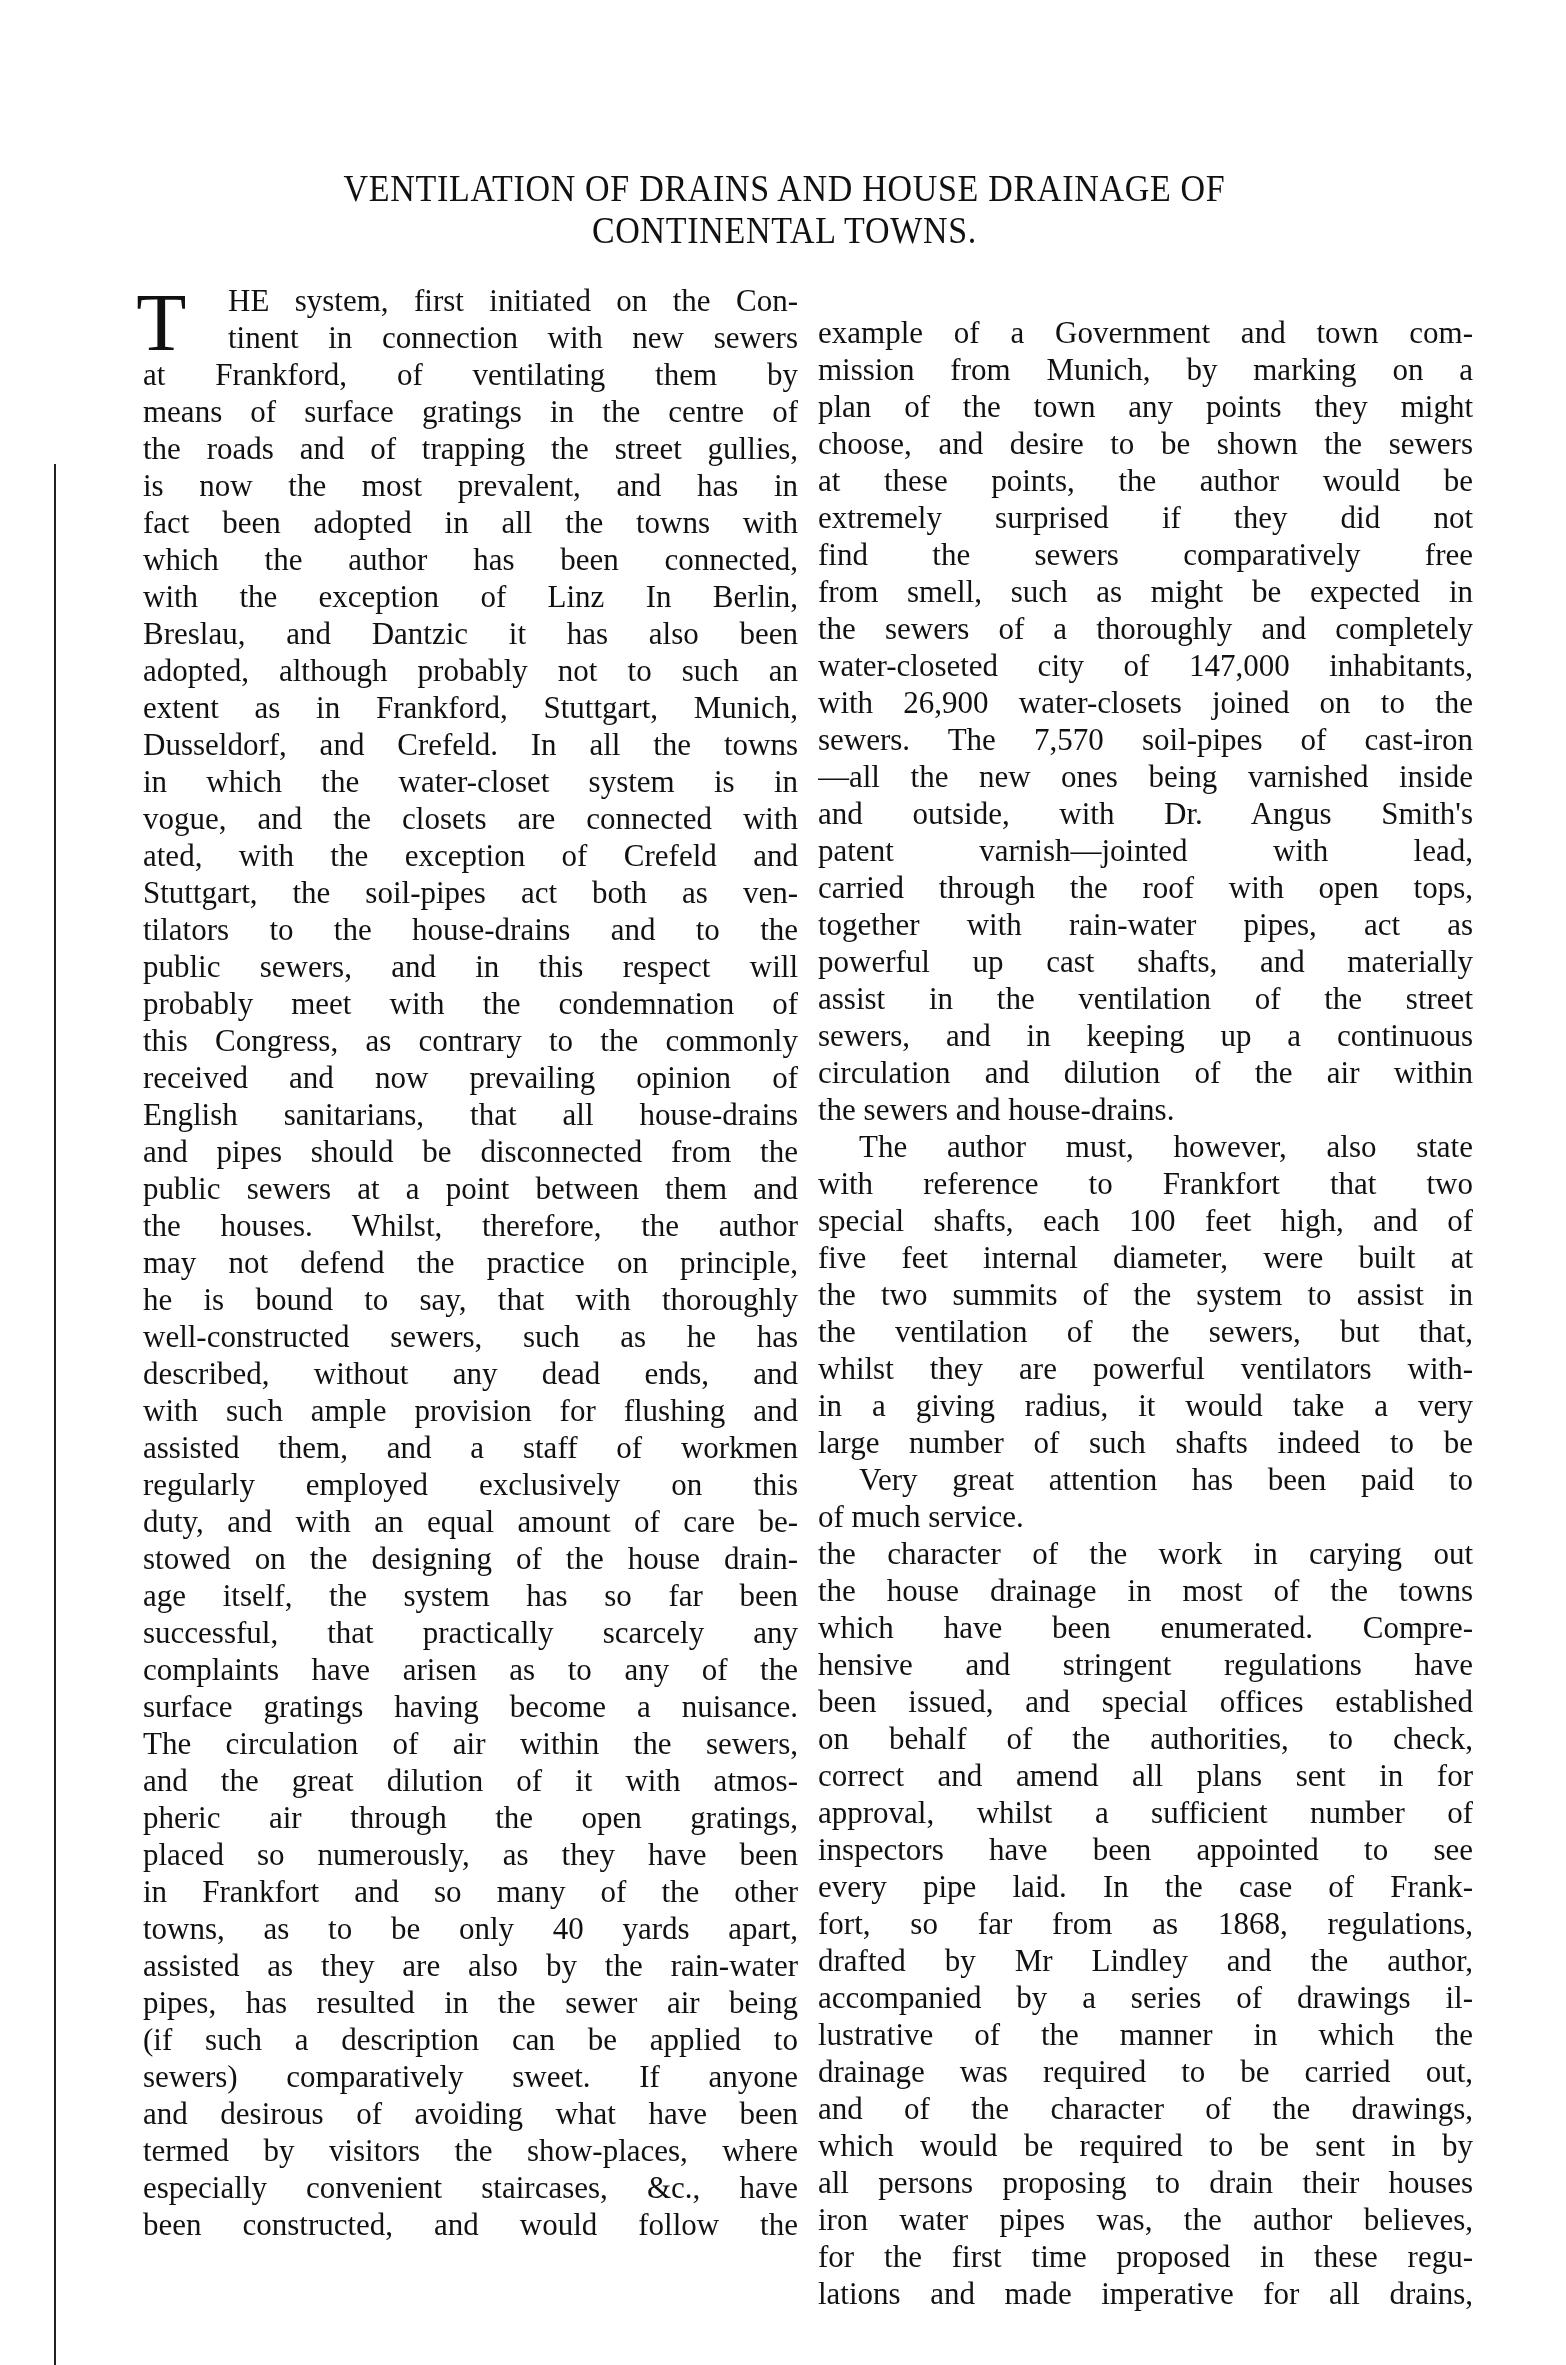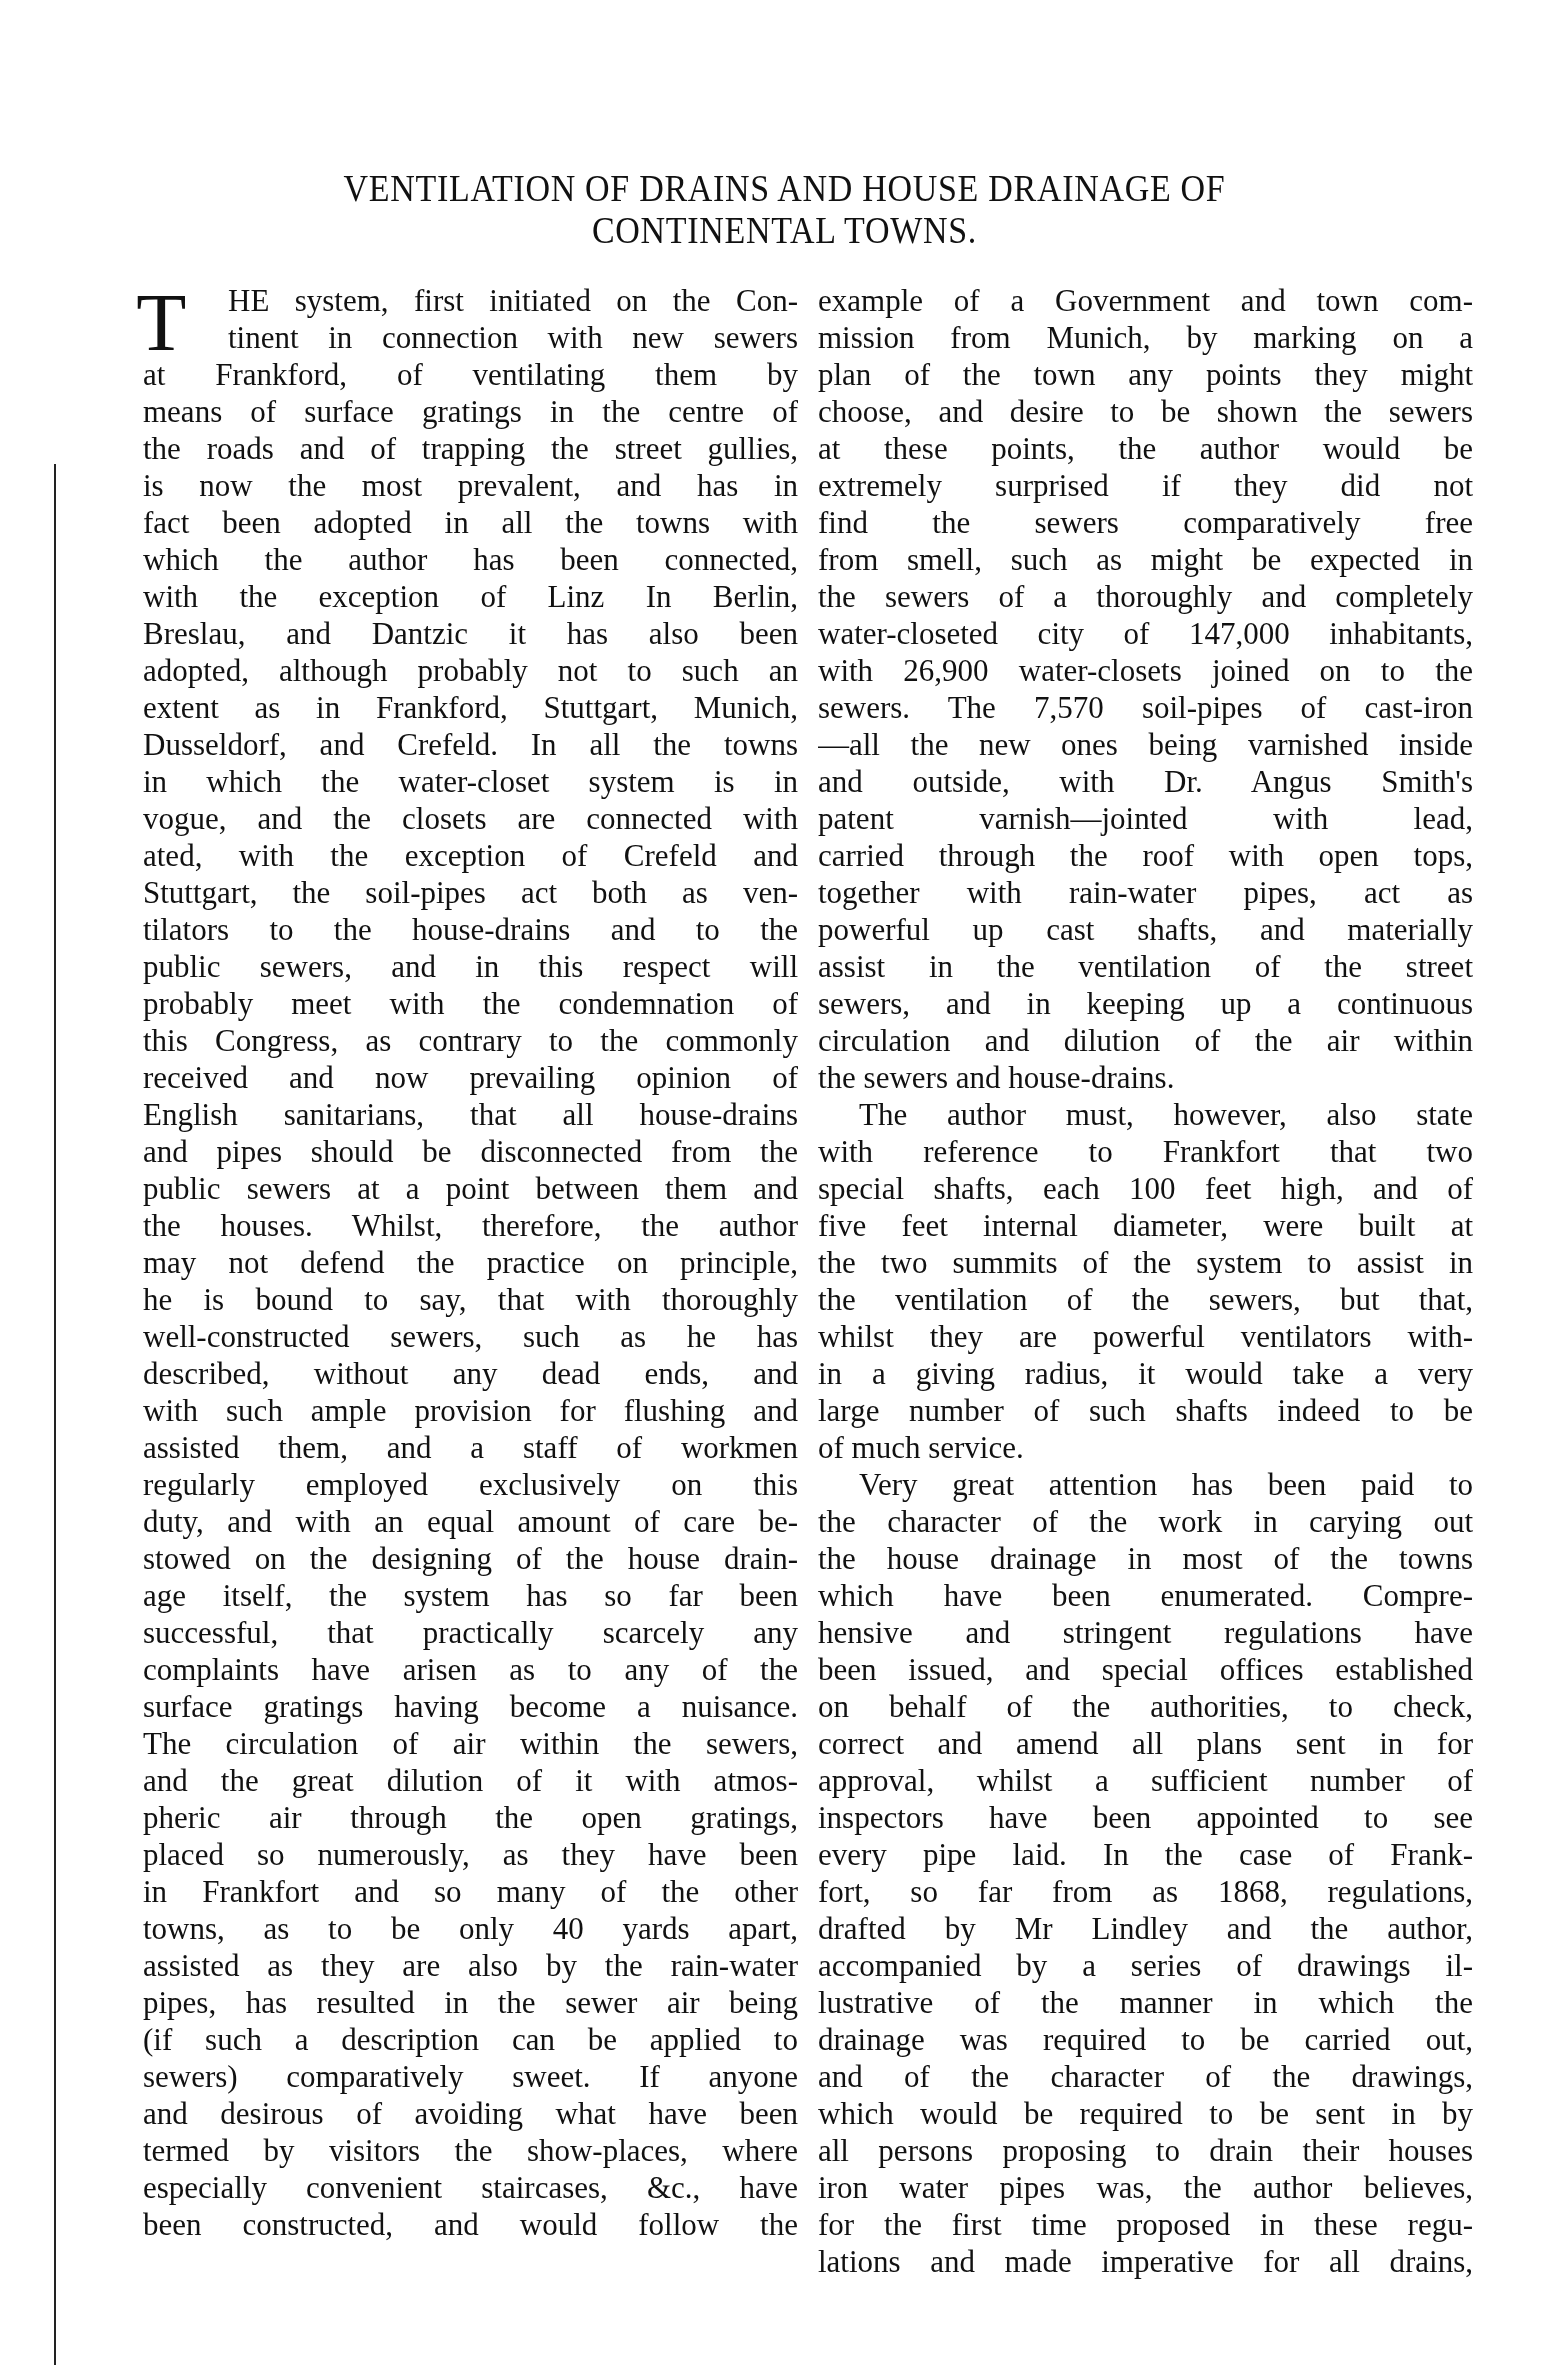--- a/index.html
+++ b/index.html
@@ -6,21 +6,21 @@
     body { width: 1566px; height: 2366px; position: relative; overflow: hidden;
            font-family: "DejaVu Serif", "Liberation Serif", serif; color: #111; }
     .scan-edge { position: absolute; left: 48px; top: 68px; width: 20.5px; height: 2319px; }
     .scan-edge .bar { position: absolute; left: 0; width: 2.7px; background: #222; }
     .page-title { position: absolute; left: 205px; top: 167px; width: 1159px; text-align: center;
                   font-family: "Liberation Serif", "DejaVu Serif", serif; font-size: 34px;
                   letter-spacing: 0.7px; line-height: 38px; transform: scaleY(1.12); transform-origin: top; }
     .page-title div { white-space: nowrap; }
     .column { position: absolute; top: 282px; width: 655px; }
     .col-left { left: 143px; }
-    .col-right { left: 818px; }
+    .col-right { left: 818px; margin-top: 32px; }
     .line { font-family: "Liberation Serif", "DejaVu Serif", serif; font-size: 31px; line-height: 37px;
             height: 37px; text-align: justify; text-align-last: justify; white-space: nowrap; overflow: hidden; }
     .line.last { text-align-last: left; }
     .line.indent { padding-left: 41px; }
     .line.dropcap-line { padding-left: 85px; }
     .dropcap { position: absolute; left: -6.8px; top: 2.7px; font-size: 82px; line-height: 75px;
                font-family: "Liberation Serif", "DejaVu Serif", serif; }
   </style>
 </head>
 <body>
@@ -116,22 +116,22 @@
     <div class="line last">the sewers and house-drains.</div>
     <div class="line indent last-off">The author must, however, also state</div>
     <div class="line">with reference to Frankfort that two</div>
     <div class="line">special shafts, each 100 feet high, and of</div>
     <div class="line">five feet internal diameter, were built at</div>
     <div class="line">the two summits of the system to assist in</div>
     <div class="line">the ventilation of the sewers, but that,</div>
     <div class="line">whilst they are powerful ventilators with-</div>
     <div class="line">in a giving radius, it would take a very</div>
     <div class="line">large number of such shafts indeed to be</div>
+    <div class="line indent last-off">Very great attention has been paid to</div>
     <div class="line last">of much service.</div>
-    <div class="line indent last-off">Very great attention has been paid to</div>
     <div class="line">the character of the work in carying out</div>
     <div class="line">the house drainage in most of the towns</div>
     <div class="line">which have been enumerated.  Compre-</div>
     <div class="line">hensive and stringent regulations have</div>
     <div class="line">been issued, and special offices established</div>
     <div class="line">on behalf of the authorities, to check,</div>
     <div class="line">correct and amend all plans sent in for</div>
     <div class="line">approval, whilst a sufficient number of</div>
     <div class="line">inspectors have been appointed to see</div>
     <div class="line">every pipe laid.  In the case of Frank-</div>

